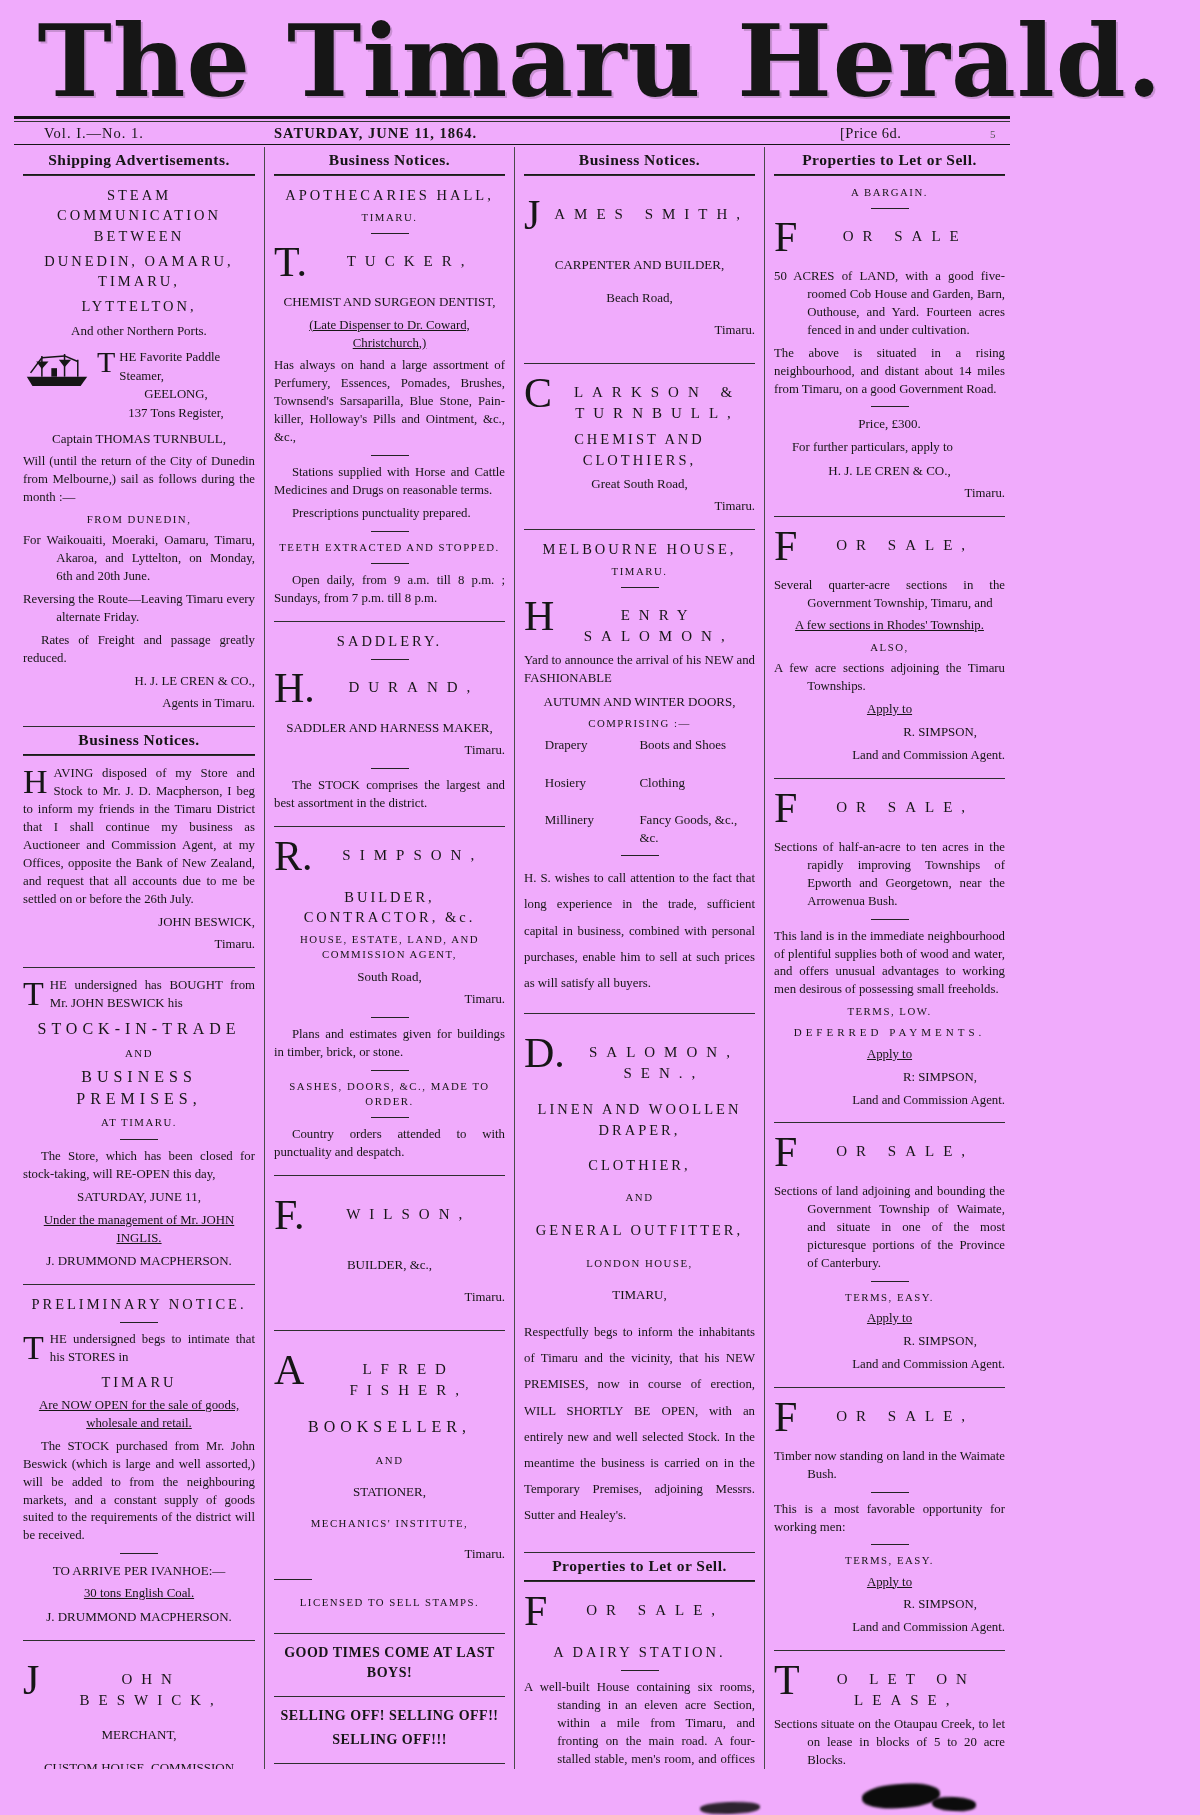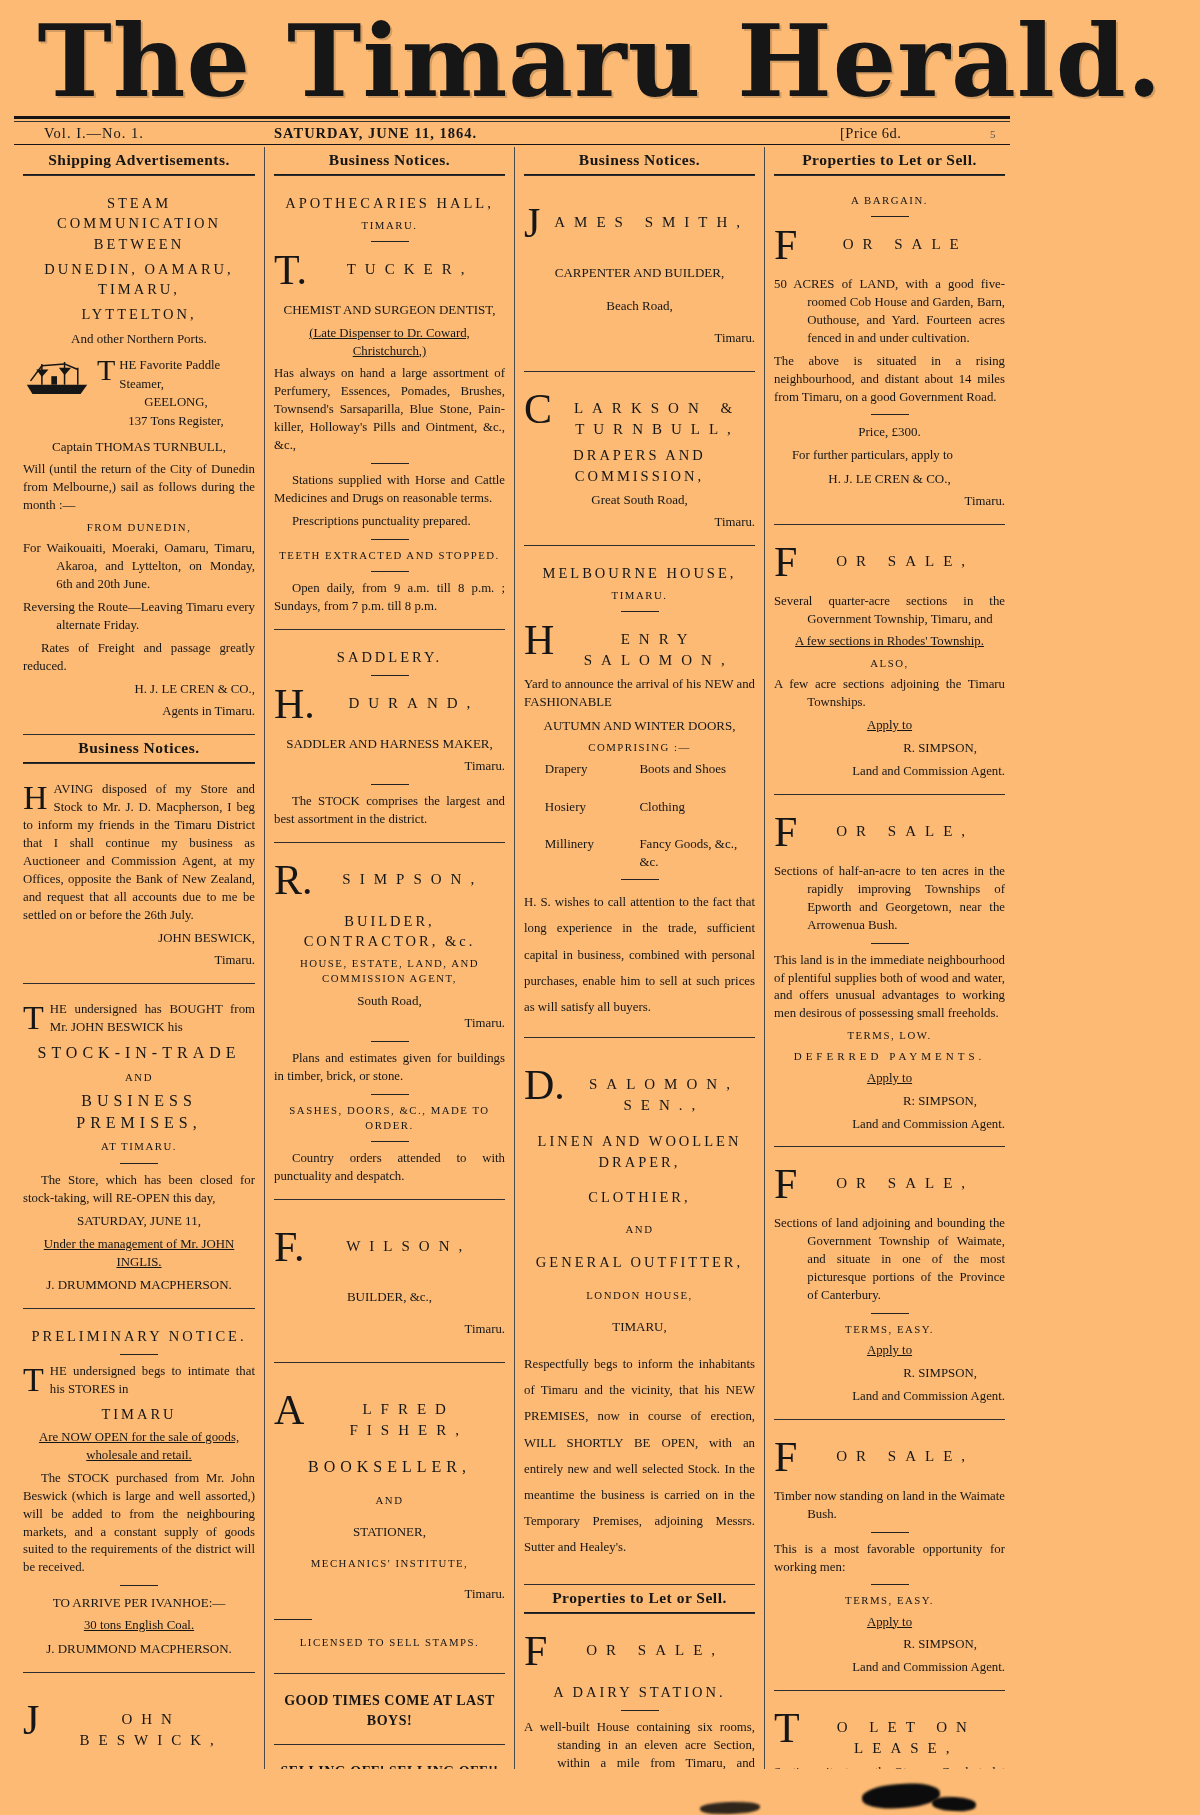--- a/index.html
+++ b/index.html
@@ -1,36 +1,36 @@
 <!DOCTYPE html>
 <html><head>
 <meta charset="utf-8">
 <style>
   html,body{margin:0;padding:0;background:#e9e9e6;}
-  .page{position:relative;width:1200px;height:1815px;background:#fdba74;color:#161616;
+  .page{position:relative;width:1200px;height:1815px;background:#f0abfc;color:#161616;
         font-family:"Liberation Serif",serif;overflow:hidden;margin:0 auto;}
   
   .masthead{text-align:center;padding-top:10px;}
   .mh-title{font-family:"DejaVu Serif",serif;font-weight:bold;font-size:100px;line-height:1.02;
             letter-spacing:1px;margin:0;text-shadow:2px 2px 0 rgba(20,20,20,.18);}
   .regions{display:flex;justify-content:space-between;margin:2px 72px 4px 50px;
            font-size:17px;letter-spacing:1.5px;font-weight:bold;}
   .mh-rule{width:996px;margin:4px 0 0 14px;border-top:3px solid #151515;border-bottom:1px solid #333;height:2px;}
   .dateline{width:996px;margin:3px 0 2px 14px;display:flex;align-items:baseline;font-size:14.5px;}
   .dl-vol{padding-left:30px;width:230px;letter-spacing:1px;}
   .dl-date{flex:1;letter-spacing:1px;font-weight:bold;}
   .dl-price{width:150px;letter-spacing:.5px;}
   .dl-art{width:20px;color:#555;font-size:11px;}
   .dl-rule{width:996px;margin:2px 0 0 14px;border-top:1.5px solid #151515;}
   
   .columns{width:1000px;margin:2px 0 0 14px;display:grid;grid-template-columns:repeat(4,1fr);
            height:1622px;overflow:hidden;}
   .col{padding:0 9px;overflow:hidden;}
   .col + .col{border-left:1px solid #4a4a4a;}
-  .item{overflow:hidden;padding:12px 0 8px;}
+  .item{overflow:hidden;padding:4px 0 8px;}
   .item + .item{border-top:1px solid #2e2e2e;}
   .sec-header{font-size:15.5px;font-weight:bold;text-align:center;padding:4px 0 5px;
               border-bottom:1px solid #1a1a1a;letter-spacing:.5px;}
   
   .b{font-size:12.8px;line-height:1.4;margin:5px 0;}
   .airy .b{margin:15px 0;}
   .c  {text-align:center;font-size:13px;}
   .cb {text-align:center;font-size:14px;font-weight:bold;letter-spacing:.5px;}
   .cs {text-align:center;font-size:10.8px;letter-spacing:1.5px;}
   .cs2{text-align:center;font-size:11px;letter-spacing:4px;margin-top:6px;}
@@ -256,21 +256,21 @@
           </div>
           <div class="b c">CARPENTER AND BUILDER,</div>
           <div class="b c">Beach Road,</div>
           <div class="b r">Timaru.</div>
         </div>
         <div class="item ad">
           <div class="b drop-display">
             <span class="cap">C</span>
             <span class="spread">LARKSON &amp; TURNBULL,</span>
           </div>
-          <div class="b cx2">DRAPERS AND COMMISSION,</div>
+          <div class="b cx2">CHEMIST AND CLOTHIERS,</div>
           <div class="b c">Great South Road,</div>
           <div class="b r">Timaru.</div>
         </div>
         <div class="item ad">
           <div class="b cx2">MELBOURNE HOUSE,</div>
           <div class="b cs">TIMARU.</div>
           <div class="b rule"></div>
           <div class="b drop-display">
             <span class="cap">H</span>
             <span class="spread">ENRY SALOMON,</span>

